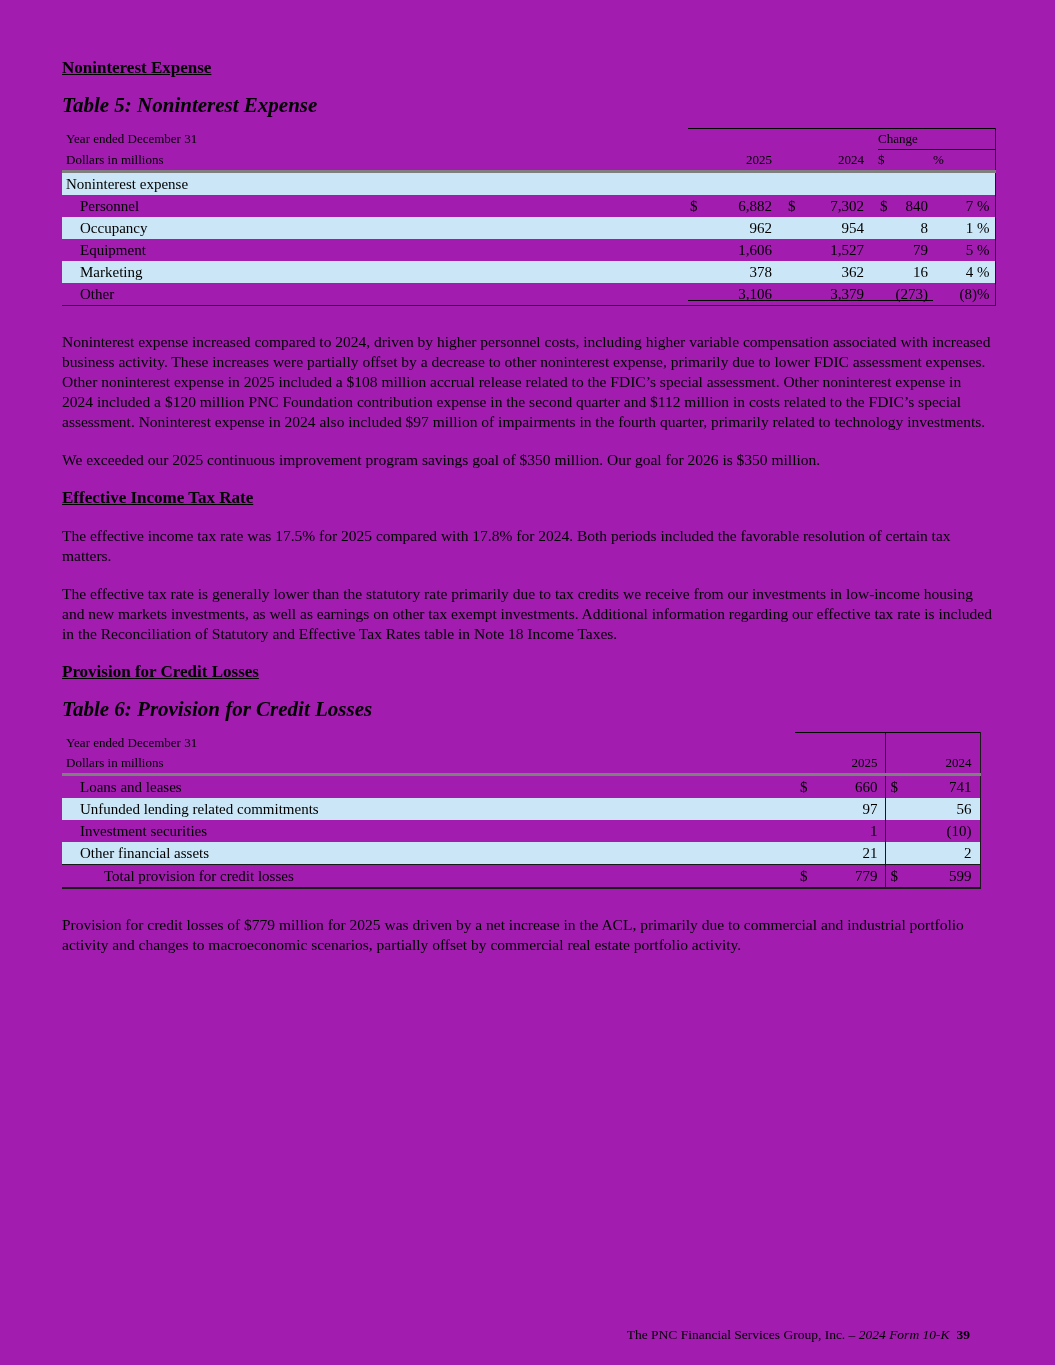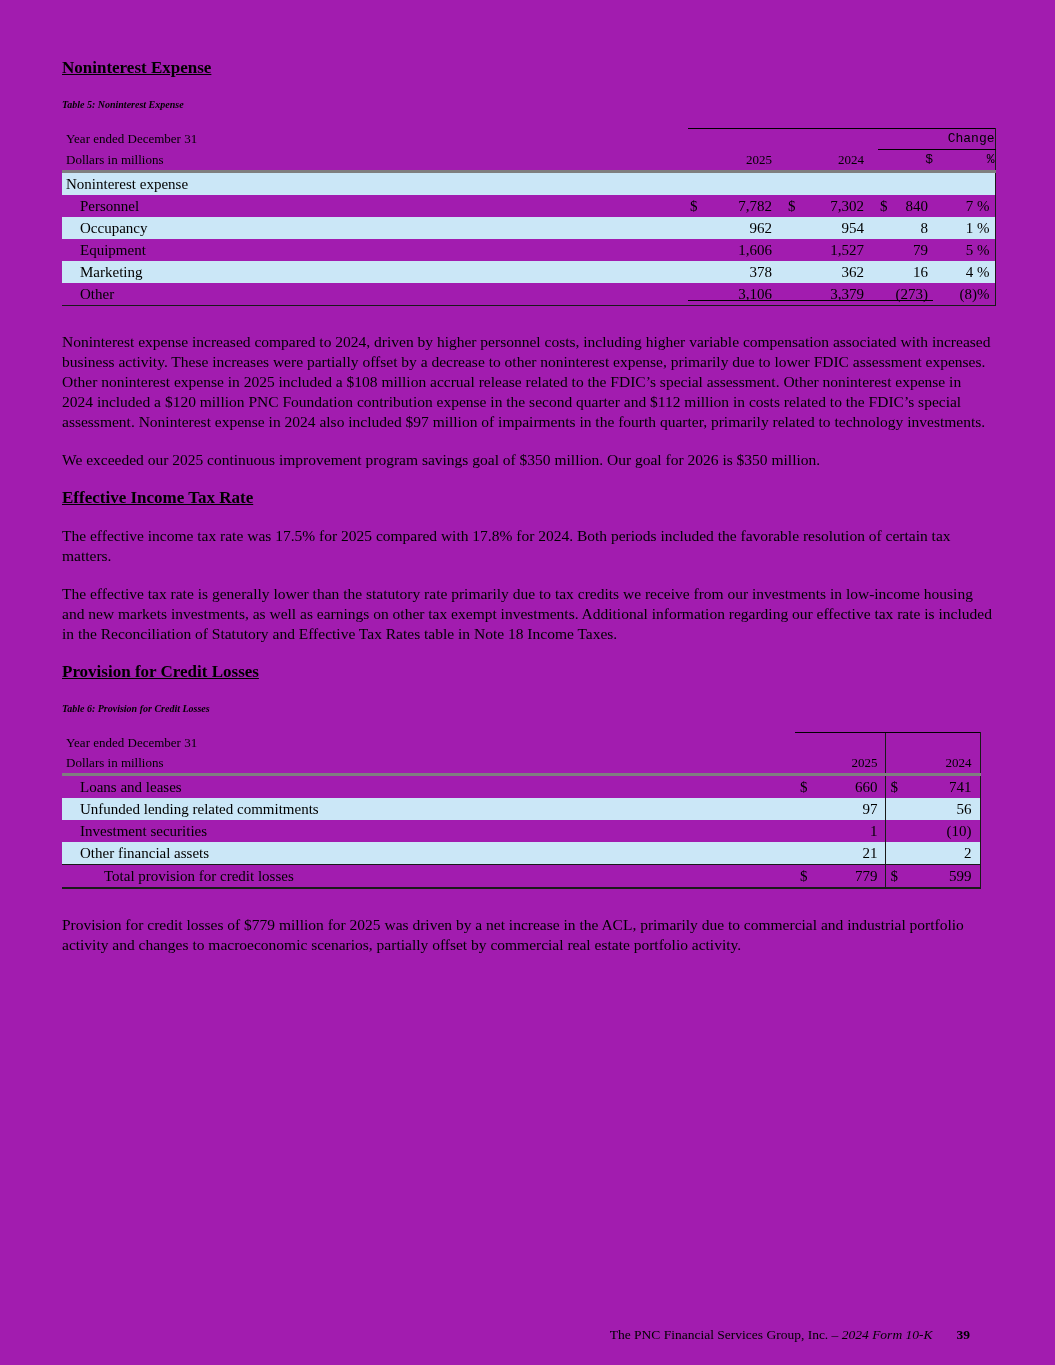--- a/index.html
+++ b/index.html
@@ -2,21 +2,21 @@
 <html><head>
 <meta charset="utf-8">
 <style>
   html,body{margin:0;padding:0;background:#e8e8e8;}
   .page{position:relative;width:1055px;height:1365px;background:#a21caf;margin:0 auto;
         font-family:"Liberation Serif", serif;color:#000;overflow:hidden;}
   .content{padding:58px 60px 0 62px;}
 
   h2.section{font-size:17px;line-height:20px;font-weight:700;text-decoration:underline;margin:2px 0 18px 0;}
   h2.section.first{margin-top:0;}
-  .tbl-title{font-size:10px;line-height:18px;font-weight:700;font-style:italic;margin:18px 0 14px 0;}
+  .tbl-title{font-size:21px;line-height:18px;font-weight:700;font-style:italic;margin:18px 0 14px 0;}
   p.body{font-size:15.5px;line-height:20px;margin:0 0 18px 0;}
 
   table{border-collapse:collapse;table-layout:fixed;margin:0 4px 26px 0;}
   td{vertical-align:middle;height:20px;padding:1px 0;font-size:15px;line-height:18px;
      overflow:hidden;white-space:nowrap;}
   tr.meta td{font-size:13px;height:18px;}
   tr.blue td{background:#cbe7f7;}
   .lbl{padding-left:4px;}
   .ind1{padding-left:18px;}
   .ind2{padding-left:42px;}
@@ -36,32 +36,32 @@
   #t6 tr.r-total td{border-top:1.2px solid #1a1a1a;}
 
   
   #t5{width:933px;}
   #t5 .v25 .money{padding-left:2px;padding-right:16px;}
   #t5 .v24 .money{padding-left:0;padding-right:14px;}
   #t5 .vchg .money{padding-left:2px;padding-right:5px;}
   #t5 .vpct{text-align:right;padding-right:5px;}
   #t5 .h25{text-align:right;padding-right:16px;font-size:13px;}
   #t5 .h24{text-align:right;padding-right:14px;font-size:13px;}
-  #t5 .hch{text-align:right;font-size:13px;font-family:Liberation Mono, monospace;}
+  #t5 .hch{text-align:left;font-size:13px;}
 
   
   #t6{width:918px;}
   #t6 .v625 .money{padding-left:5px;padding-right:7px;}
   #t6 .v624 .money{padding-left:5px;padding-right:8px;}
   #t6 .h625{text-align:right;padding-right:7px;font-size:13px;}
   #t6 .h624{text-align:right;padding-right:8px;font-size:13px;}
 
   .footer{position:absolute;right:85px;bottom:22px;font-size:13.5px;white-space:nowrap;}
   .footer .form{font-style:italic;}
-  .footer .pagenum{font-weight:700;margin-left:24px;}
+  .footer .pagenum{font-weight:700;margin-left:7px;}
 </style>
 </head>
 <body>
 
 <div class="page">
   <div class="content">
 
     <h2 class="section first">Noninterest Expense</h2>
     <div class="tbl-title">Table 5: Noninterest Expense</div>
 
@@ -88,21 +88,21 @@
       </tr>
       <tr class="blue">
         <td colspan="4" class="lbl">Noninterest expense</td>
         <td class="br"></td>
       </tr>
       <tr>
         <td class="lbl ind1">Personnel</td>
         <td class="v25">
               <div class="money">
                 <span class="cur">$</span>
-                <span>7,782</span>
+                <span>6,882</span>
               </div>
             </td>
         <td class="v24">
               <div class="money">
                 <span class="cur">$</span>
                 <span>7,302</span>
               </div>
             </td>
         <td class="vchg">
               <div class="money">

